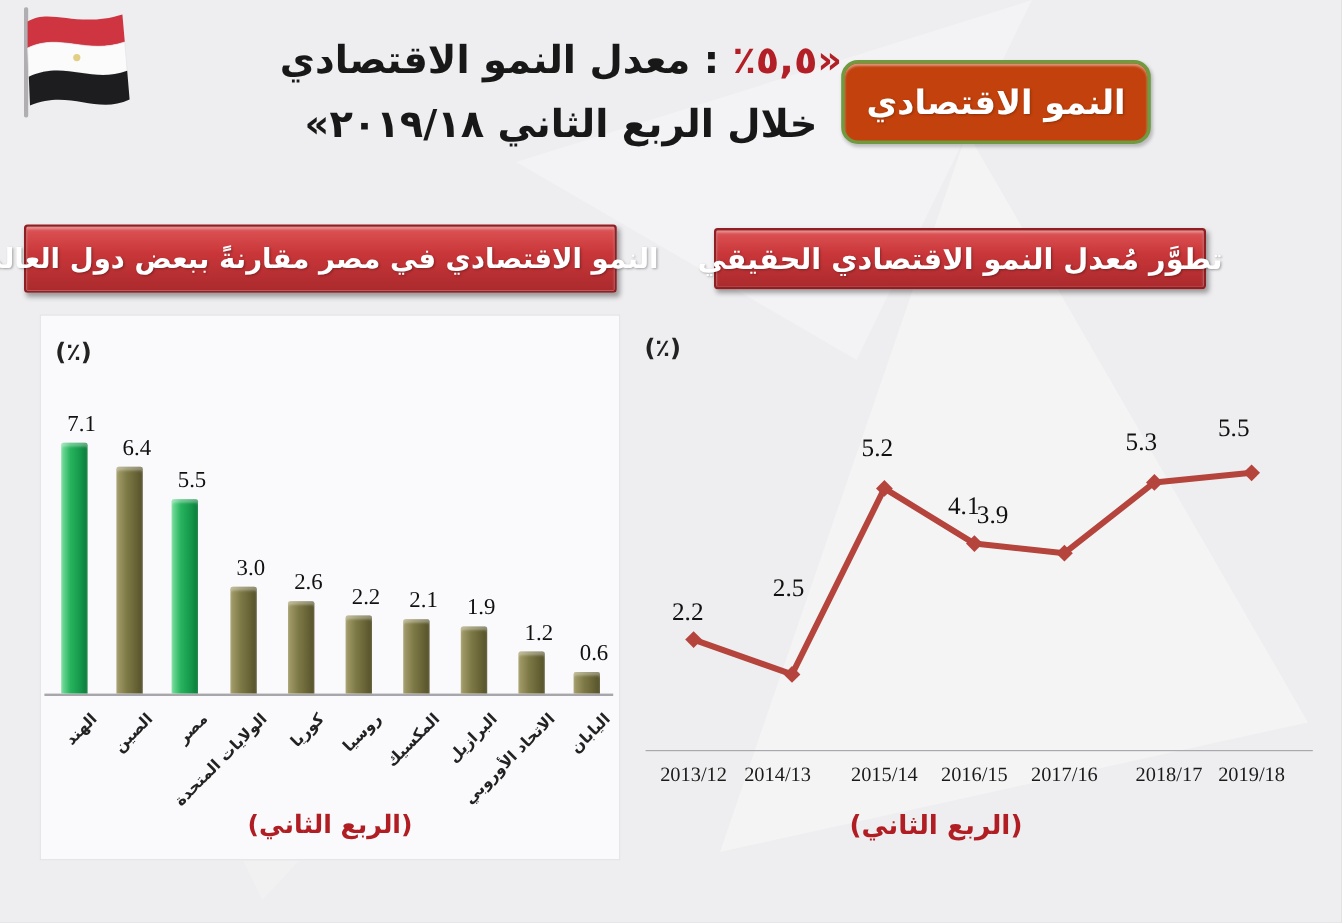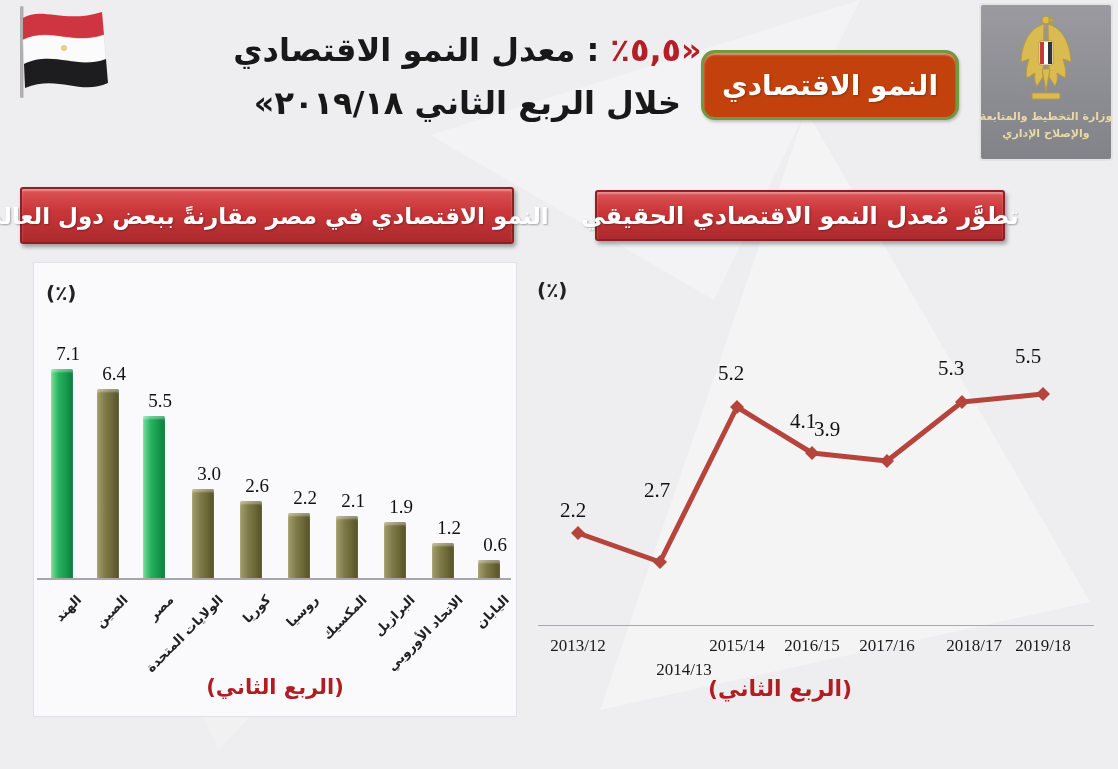--- a/index.html
+++ b/index.html
@@ -87,41 +87,20 @@
     <div>
       <span class="red">«٥,٥٪</span><span> : </span><span>معدل النمو الاقتصادي</span>
     </div>
     <div>خلال الربع الثاني ٢٠١٩/١٨»</div>
   </div>
 
   <div class="badge">
     <span>النمو الاقتصادي</span>
   </div>
 
-  <div class="logo">
-    <svg width="64" height="96" viewBox="0 0 64 96" style="margin-top:6px;">
-      <g fill="#d9bb52" stroke="#b79a3e" stroke-width="1">
-        <circle cx="32" cy="9" r="4"></circle>
-        <path d="M35 7 L41 9 L35 12 Z" fill="#c9a93c"></path>
-        <path d="M30 13 C16 17 8 31 7 51 L15 48 C12 57 12 63 13 67 L21 62 C20 68 21 72 23 75 L29 66 Z"></path>
-        <path d="M34 13 C48 17 56 31 57 51 L49 48 C52 57 52 63 51 67 L43 62 C44 68 43 72 41 75 L35 66 Z"></path>
-        <path d="M28 58 L36 58 L32 80 Z"></path>
-        <rect x="18" y="82" width="28" height="6" rx="1.5"></rect>
-      </g>
-      <g stroke="#b79a3e" stroke-width="1">
-        <rect x="25" y="30" width="14" height="24" rx="2" fill="#ffffff"></rect>
-        <rect x="26" y="31" width="4" height="22" fill="#c23b3b" stroke="none"></rect>
-        <rect x="34" y="31" width="4" height="22" fill="#333338" stroke="none"></rect>
-      </g>
-    </svg>
-    <div class="logo-text">
-      <div>وزارة التخطيط والمتابعة</div>
-      <div>والإصلاح الإداري</div>
-    </div>
-  </div>
 
   <div class="banner banner-left">
     <span>النمو الاقتصادي في مصر مقارنةً ببعض دول العالم</span>
   </div>
   <div class="banner banner-right">
     <span>تطوَّر مُعدل النمو الاقتصادي الحقيقي</span>
   </div>
 
   <div class="left-panel">
     <div class="unit-label unit-left">(٪)</div>
@@ -167,22 +146,22 @@
       <path d="M197 70 L204 77 L197 84 L190 77 Z" fill="#b5443d"></path>
       <path d="M272 116 L279 123 L272 130 L265 123 Z" fill="#b5443d"></path>
       <path d="M347 124 L354 131 L347 138 L340 131 Z" fill="#b5443d"></path>
       <path d="M422 65 L429 72 L422 79 L415 72 Z" fill="#b5443d"></path>
       <path d="M503 57 L510 64 L503 71 L496 64 Z" fill="#b5443d"></path>
     </svg>
   <div class="right-axis"></div>
   <div class="chart-footer right-footer">(الربع الثاني)</div>
 <div class="line-label" style="left: 560px; top: 498px;">2.2</div>
     <div class="x-label" style="left: 538px;">2013/12</div>
-    <div class="line-label" style="left: 644px; top: 478px;">2.7</div>
-    <div class="x-label" style="left: 644px; margin-top: 24px;">2014/13</div>
+    <div class="line-label" style="left: 644px; top: 478px;">2.5</div>
+    <div class="x-label" style="left: 608px;">2014/13</div>
     <div class="line-label" style="left: 718px; top: 361px;">5.2</div>
     <div class="x-label" style="left: 697px;">2015/14</div>
     <div class="line-label" style="left: 790px; top: 409px;">4.1</div>
     <div class="x-label" style="left: 772px;">2016/15</div>
     <div class="line-label" style="left: 814px; top: 417px;">3.9</div>
     <div class="x-label" style="left: 847px;">2017/16</div>
     <div class="line-label" style="left: 938px; top: 356px;">5.3</div>
     <div class="x-label" style="left: 922px; text-align: right;">2018/17</div>
     <div class="line-label" style="left: 1015px; top: 344px;">5.5</div>
     <div class="x-label" style="left: 1003px;">2019/18</div>

